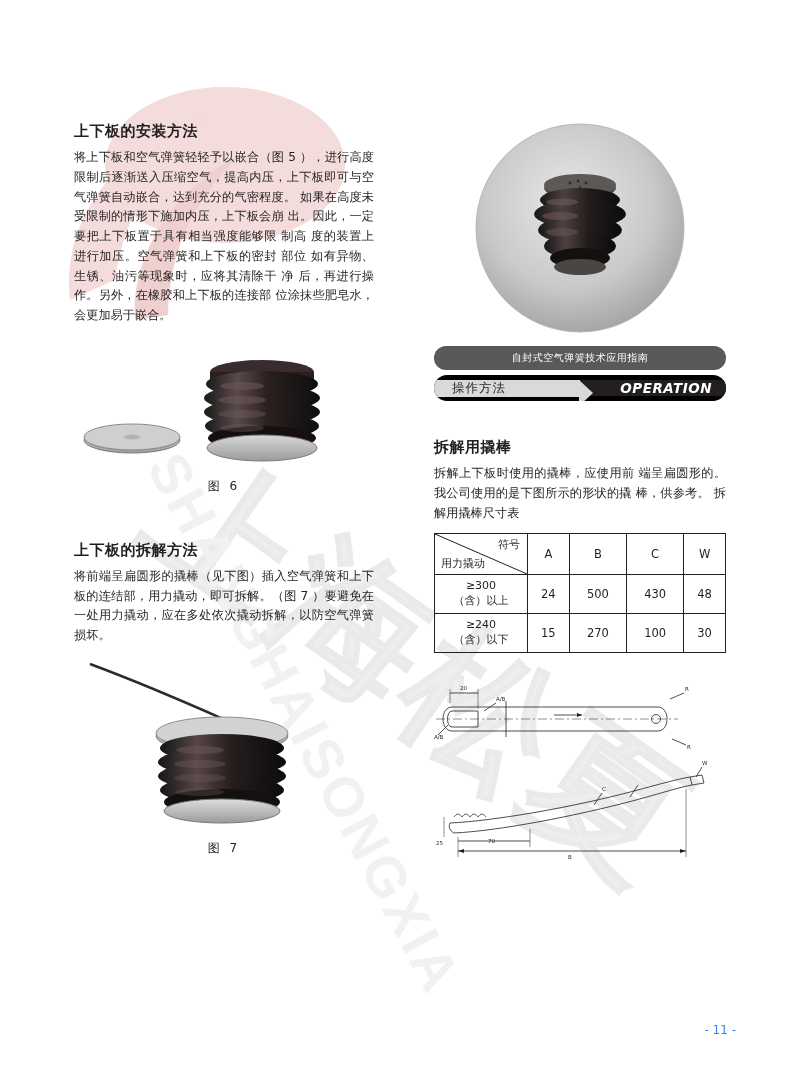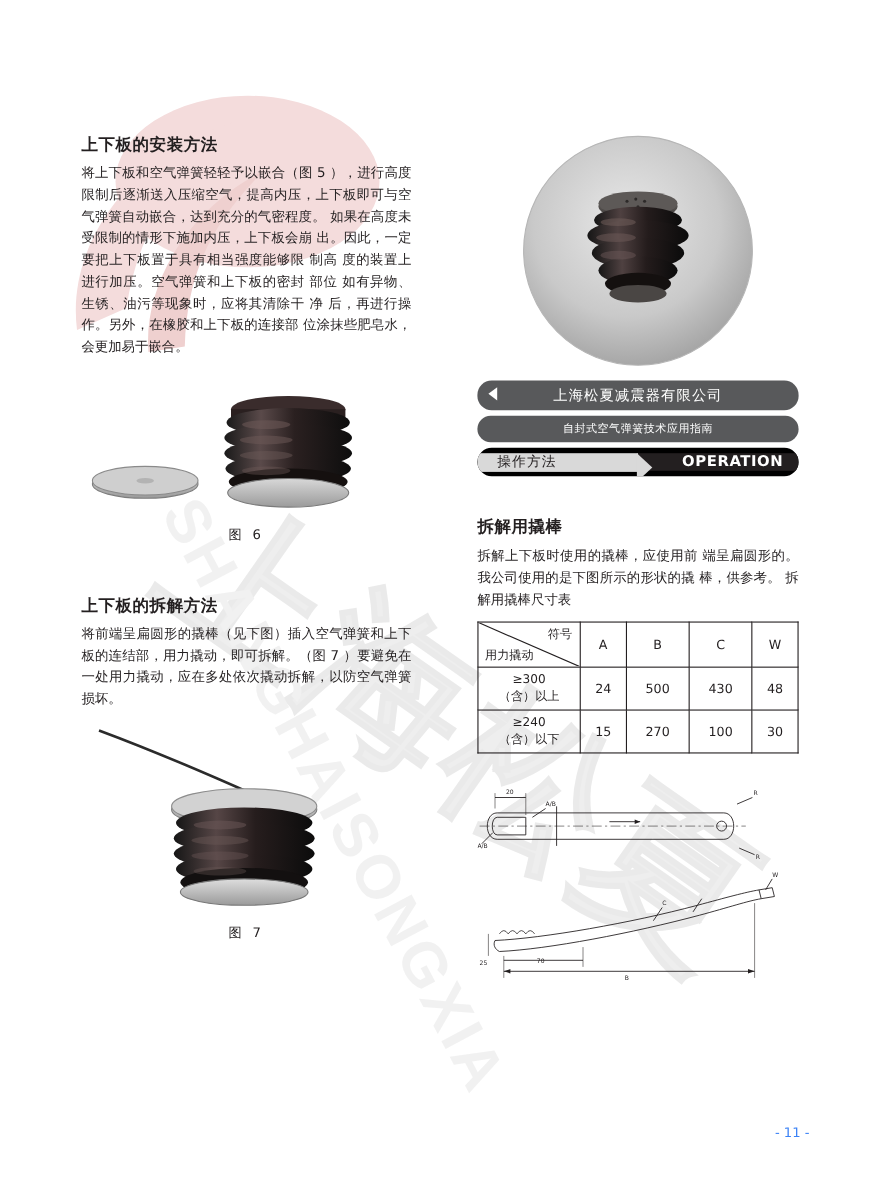--- a/index.html
+++ b/index.html
@@ -203,20 +203,21 @@
     flex: 1;
     background: #231f20;
     color: #ffffff;
     font-size: 13.5px;
     font-weight: bold;
     display: flex;
     align-items: center;
     justify-content: flex-end;
     padding-right: 14px;
     letter-spacing: 0.5px;
+    font-style: italic;
   }
 
   
   table.dim-table {
     border-collapse: collapse;
     width: 292px;
     margin-top: 10px;
     font-size: 11.5px;
   }
   table.dim-table td, table.dim-table th {
@@ -411,28 +412,20 @@
 
         <ellipse cx="106" cy="145" rx="26" ry="8" fill="#4a4644"></ellipse>
 
         <ellipse cx="88" cy="80" rx="16" ry="3.5" fill="#6f5c5a" opacity="0.55"></ellipse>
         <ellipse cx="86" cy="94" rx="18" ry="4" fill="#6f5c5a" opacity="0.5"></ellipse>
         <ellipse cx="88" cy="110" rx="16" ry="4" fill="#6f5c5a" opacity="0.45"></ellipse>
       </svg>
     </div>
 
     <div class="brand-block">
-      <div class="bar bar-company">
-        <span class="chev">
-          <svg width="12" height="16" viewBox="0 0 12 16">
-              <polygon points="10,2 2,8 10,14" fill="#ffffff"></polygon>
-            </svg>
-        </span>
-        <span>上海松夏减震器有限公司</span>
-      </div>
       <div class="bar bar-sub">
         <span>自封式空气弹簧技术应用指南</span>
       </div>
       <div class="bar bar-op">
         <div class="left">
           <span>操作方法</span>
         </div>
         <div class="right">
           <span>OPERATION</span>
         </div>

